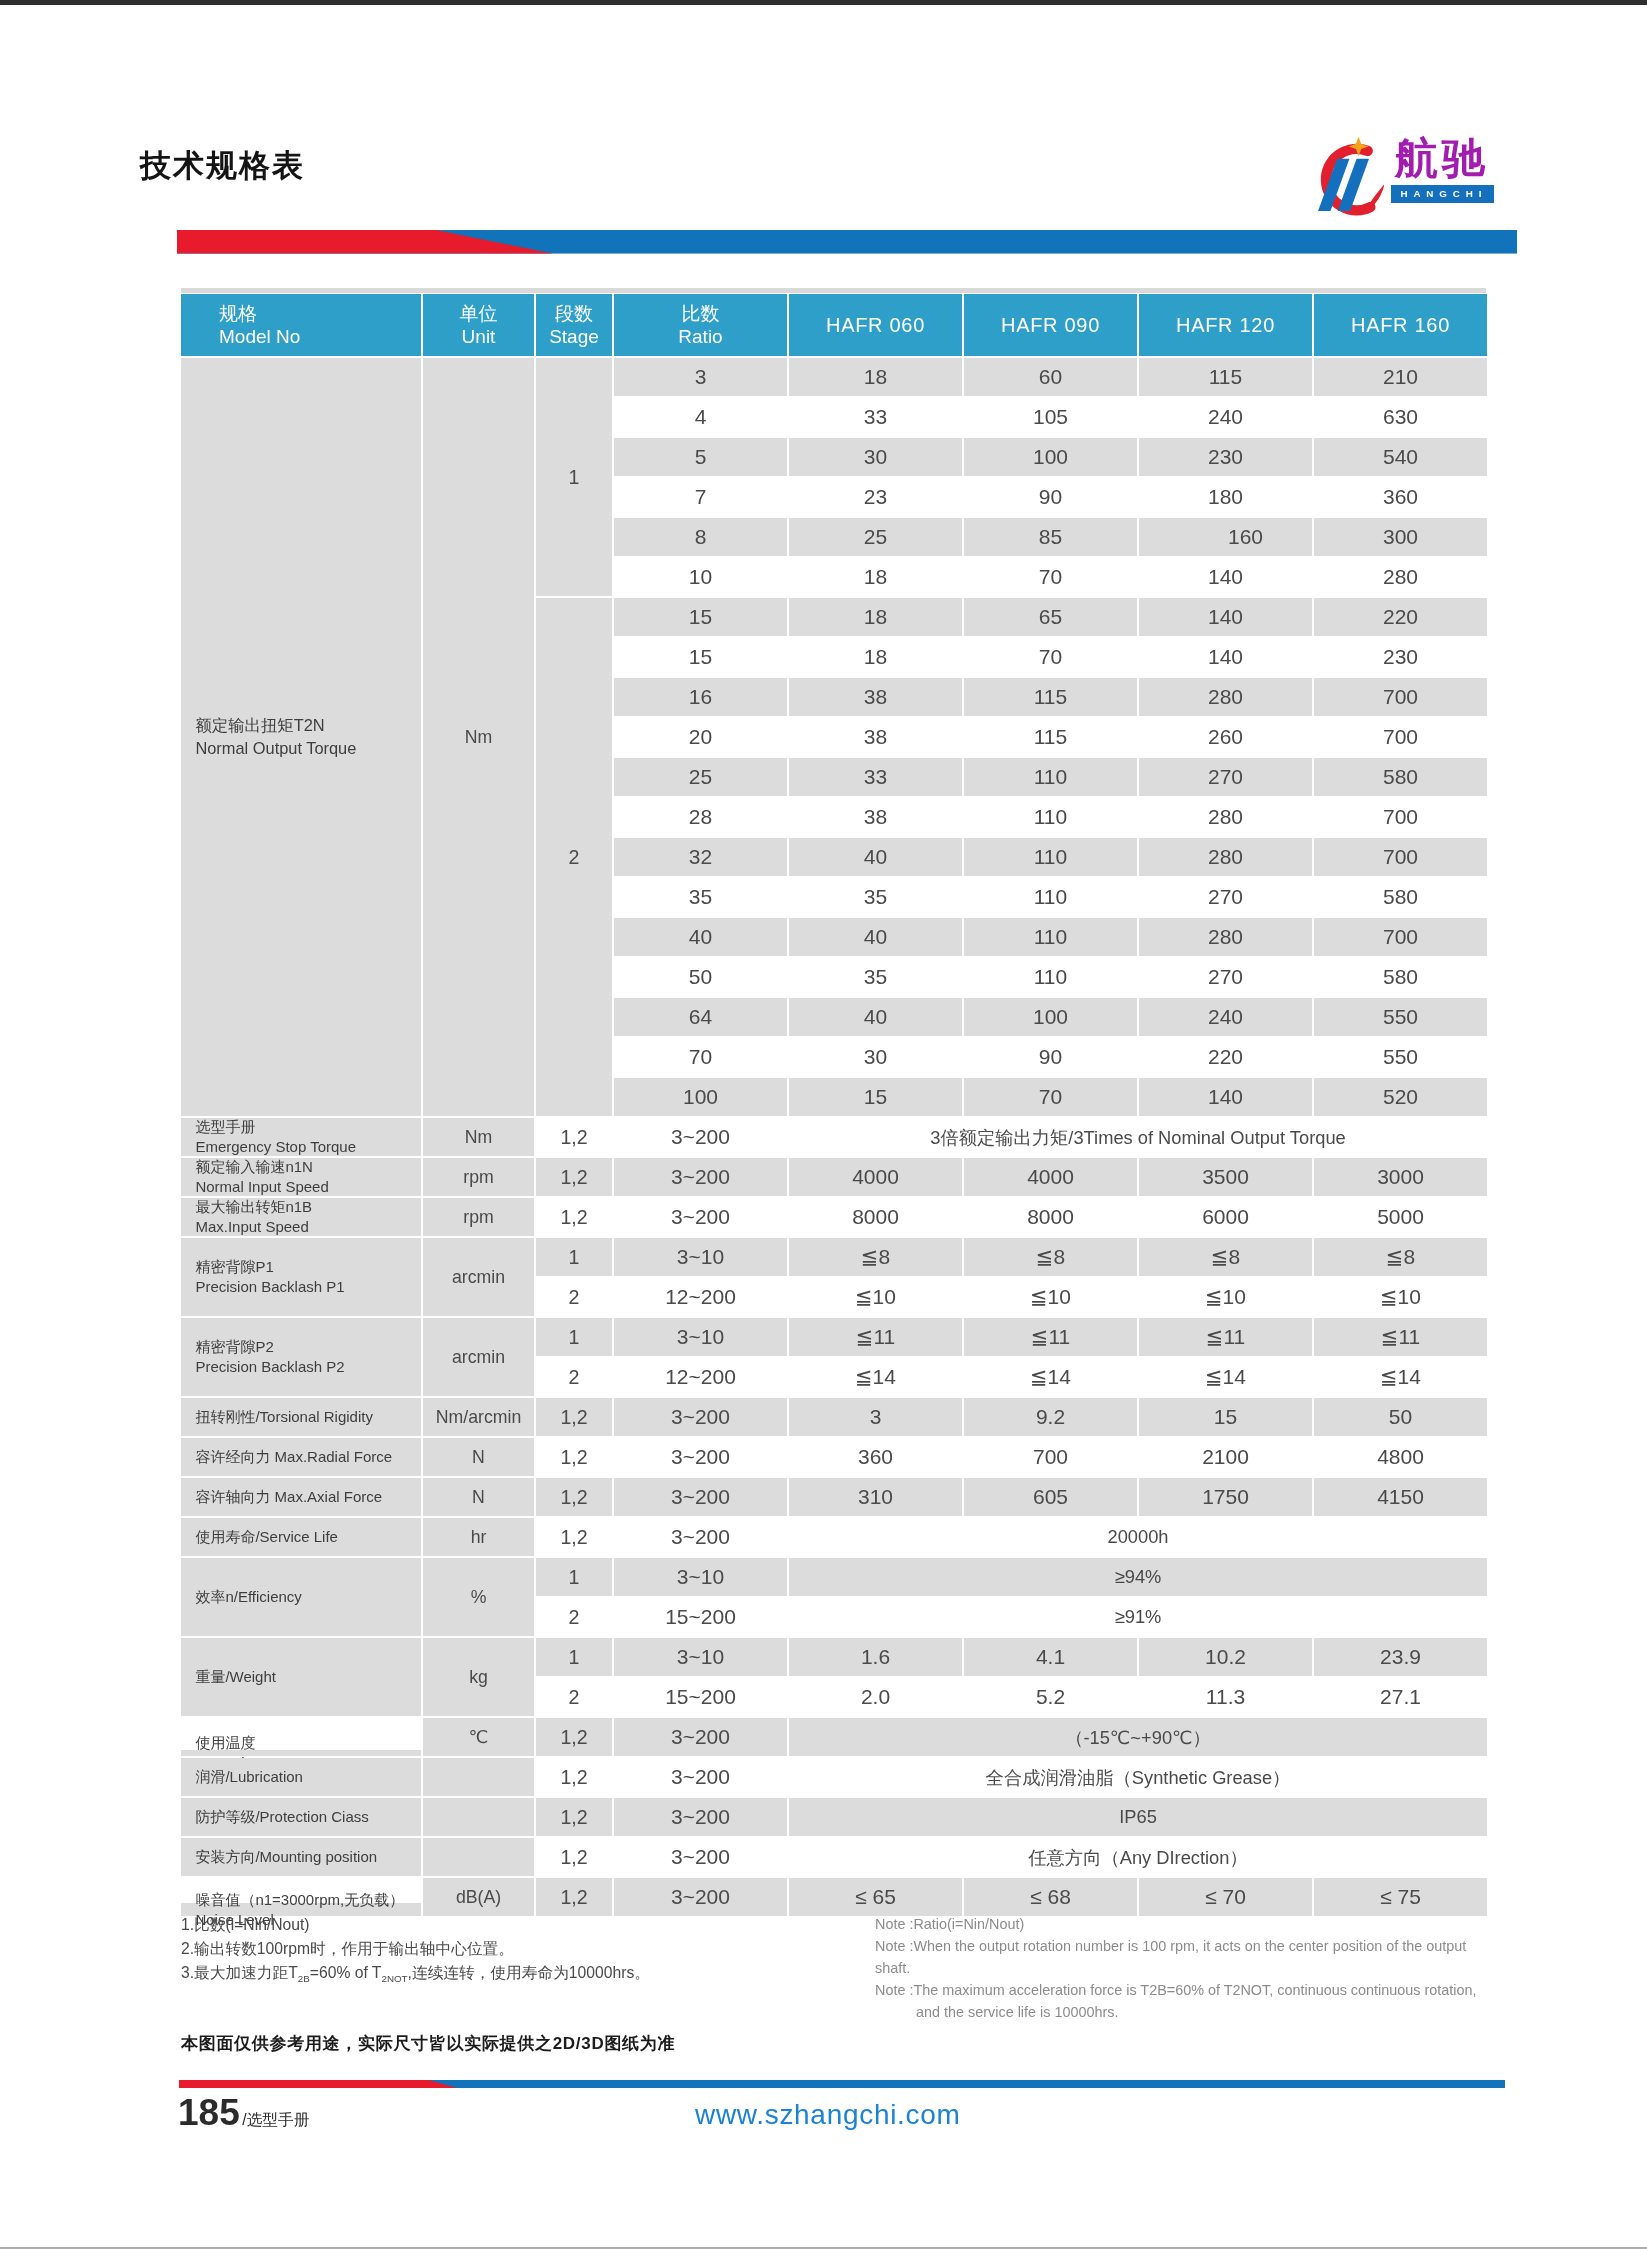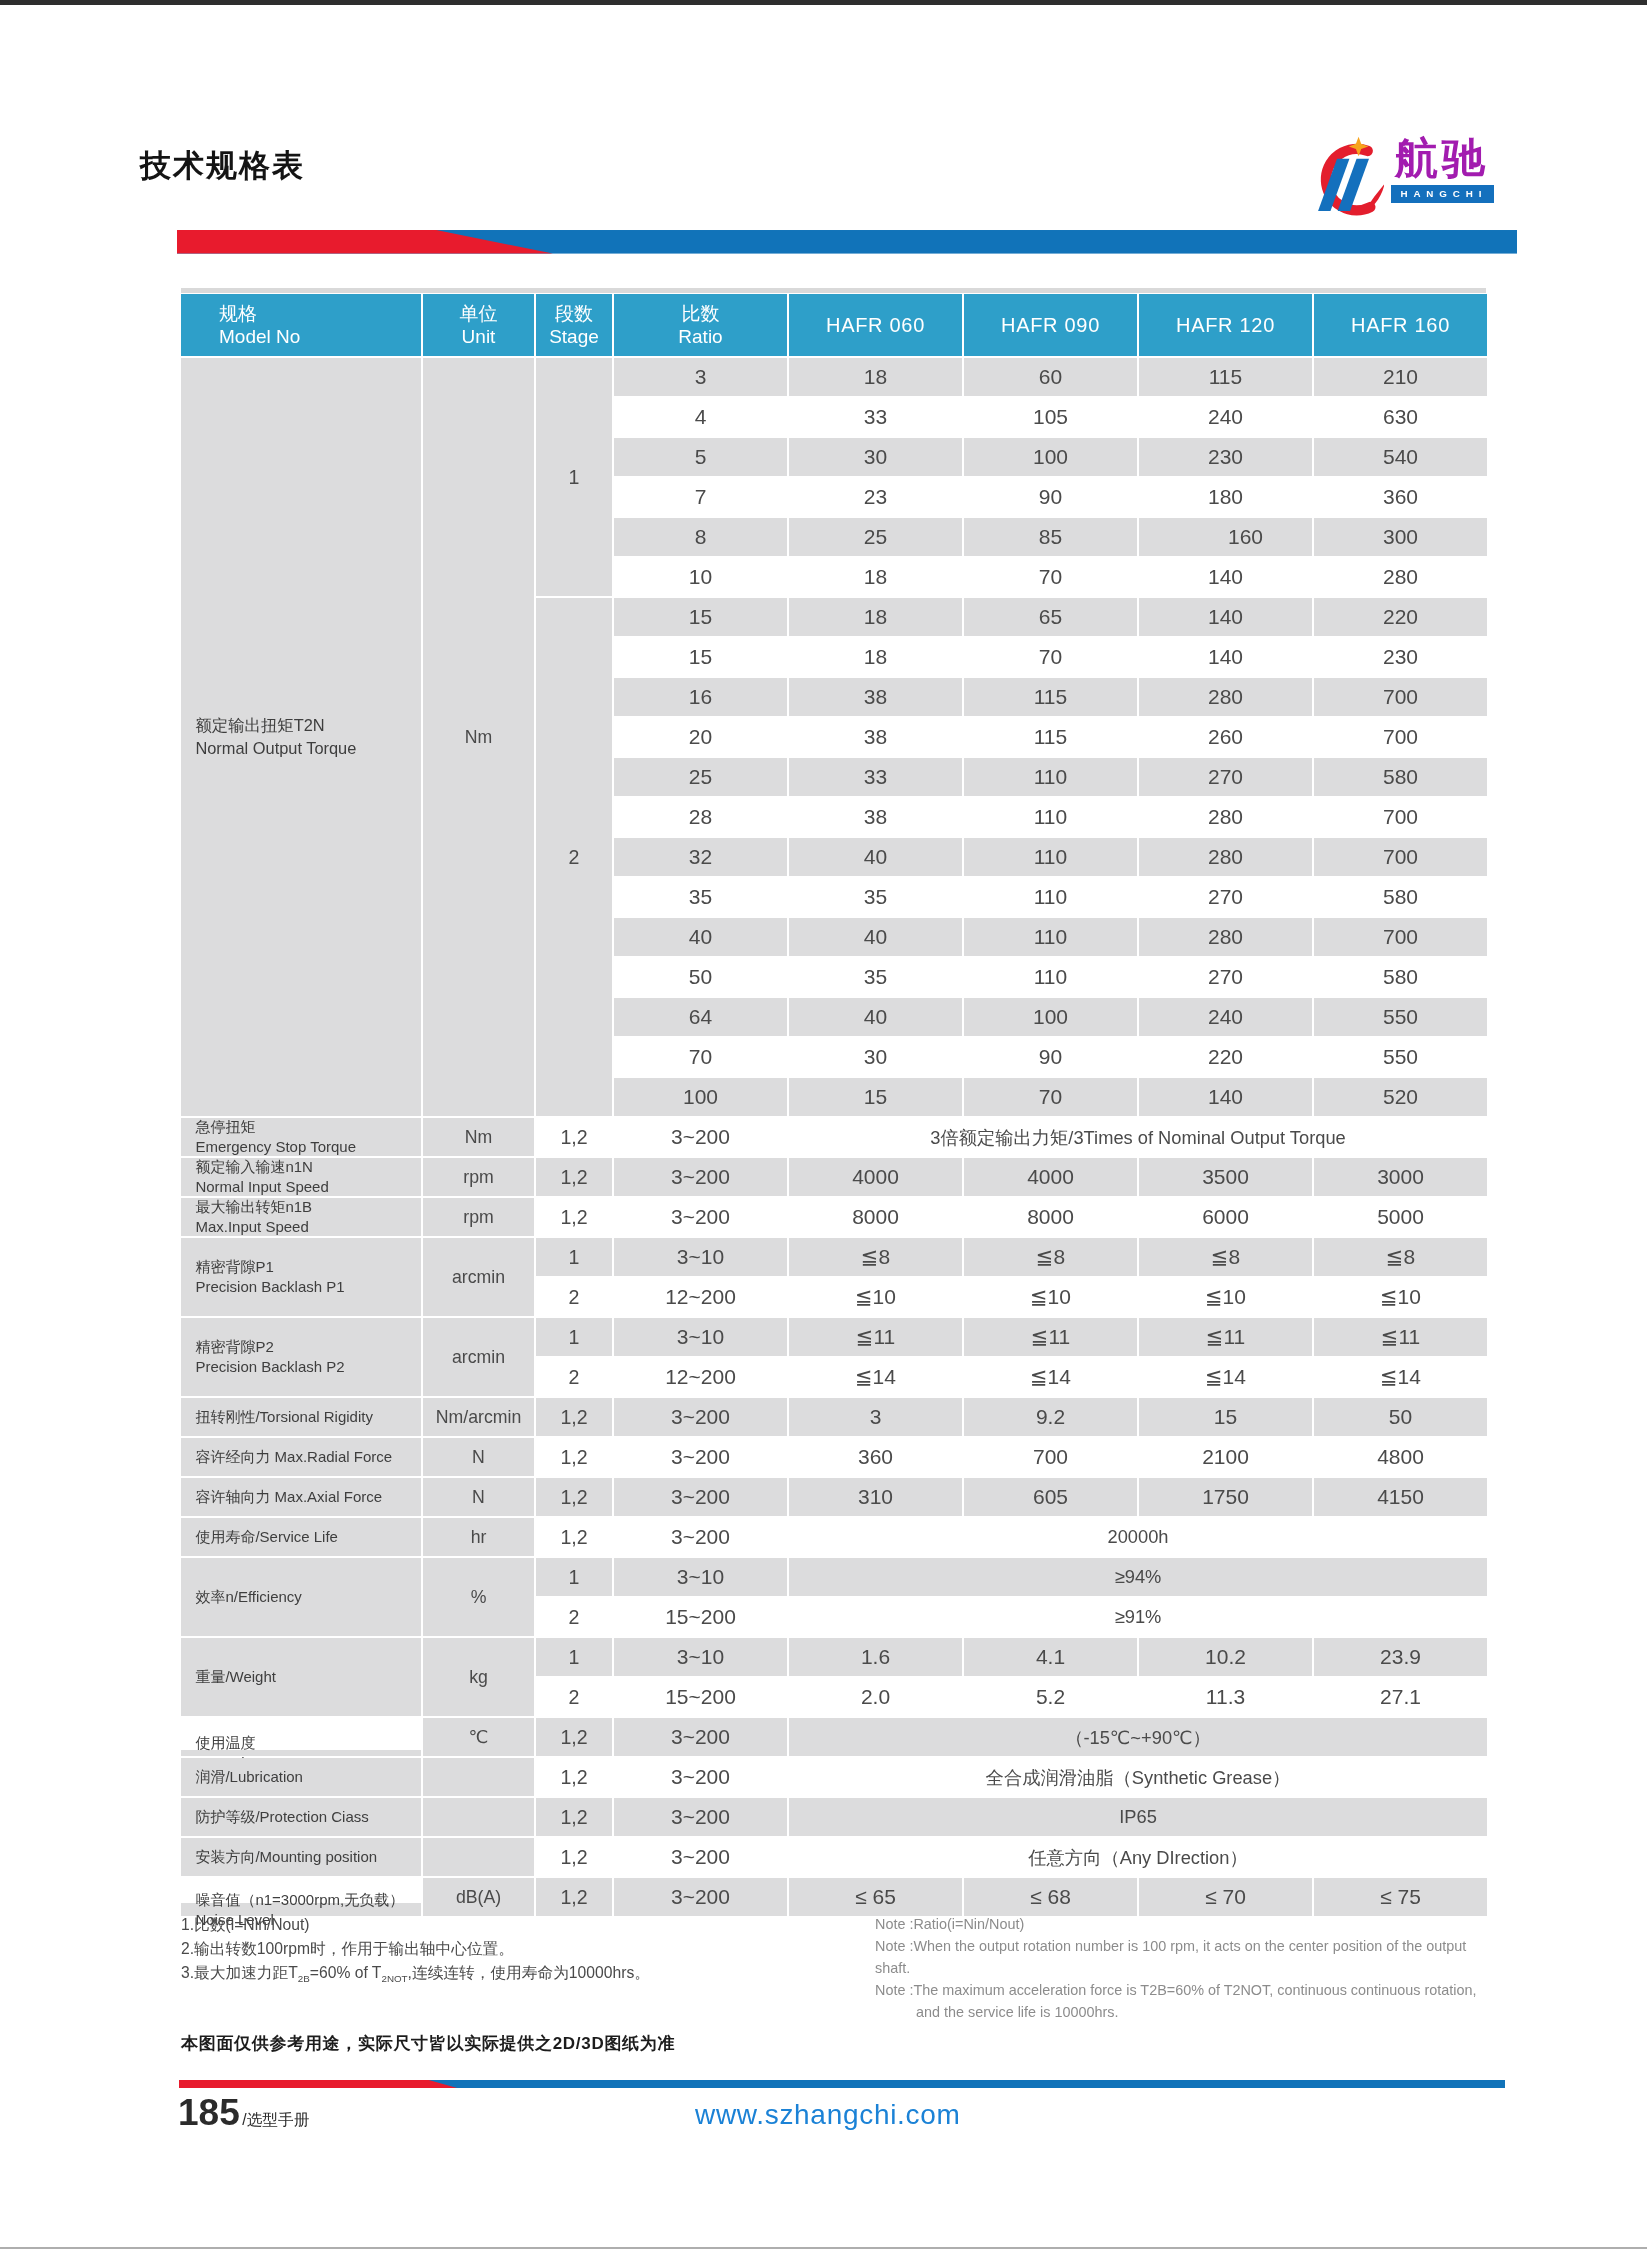--- a/index.html
+++ b/index.html
@@ -207,21 +207,21 @@
         <div class="cell white num" style="grid-area: 18 / 5 / span 1 / span 1;">30</div>
         <div class="cell white num" style="grid-area: 18 / 6 / span 1 / span 1;">90</div>
         <div class="cell white num" style="grid-area: 18 / 7 / span 1 / span 1;">220</div>
         <div class="cell white num" style="grid-area: 18 / 8 / span 1 / span 1;">550</div>
         <div class="cell gray ratio" style="grid-area: 19 / 4 / span 1 / span 1;">100</div>
         <div class="cell gray num" style="grid-area: 19 / 5 / span 1 / span 1;">15</div>
         <div class="cell gray num" style="grid-area: 19 / 6 / span 1 / span 1;">70</div>
         <div class="cell gray num" style="grid-area: 19 / 7 / span 1 / span 1;">140</div>
         <div class="cell gray num" style="grid-area: 19 / 8 / span 1 / span 1;">520</div>
         <div class="cell gray label-cell" style="grid-area: 20 / 1 / span 1 / span 1;">
-          <div>急停扭矩</div>
+          <div>选型手册</div>
           <div>Emergency Stop Torque</div>
         </div>
         <div class="cell gray unit" style="grid-area: 20 / 2 / span 1 / span 1;">Nm</div>
         <div class="cell white stage" style="grid-area: 20 / 3 / span 1 / span 1;">1,2</div>
         <div class="cell white ratio" style="grid-area: 20 / 4 / span 1 / span 1;">3~200</div>
         <div class="cell white span-text" style="grid-area: 20 / 5 / span 1 / span 4;">3倍额定输出力矩/3Times of Nominal Output Torque</div>
         <div class="cell gray label-cell" style="grid-area: 21 / 1 / span 1 / span 1;">
           <div>额定输入输速n1N</div>
           <div>Normal  Input Speed</div>
         </div>

